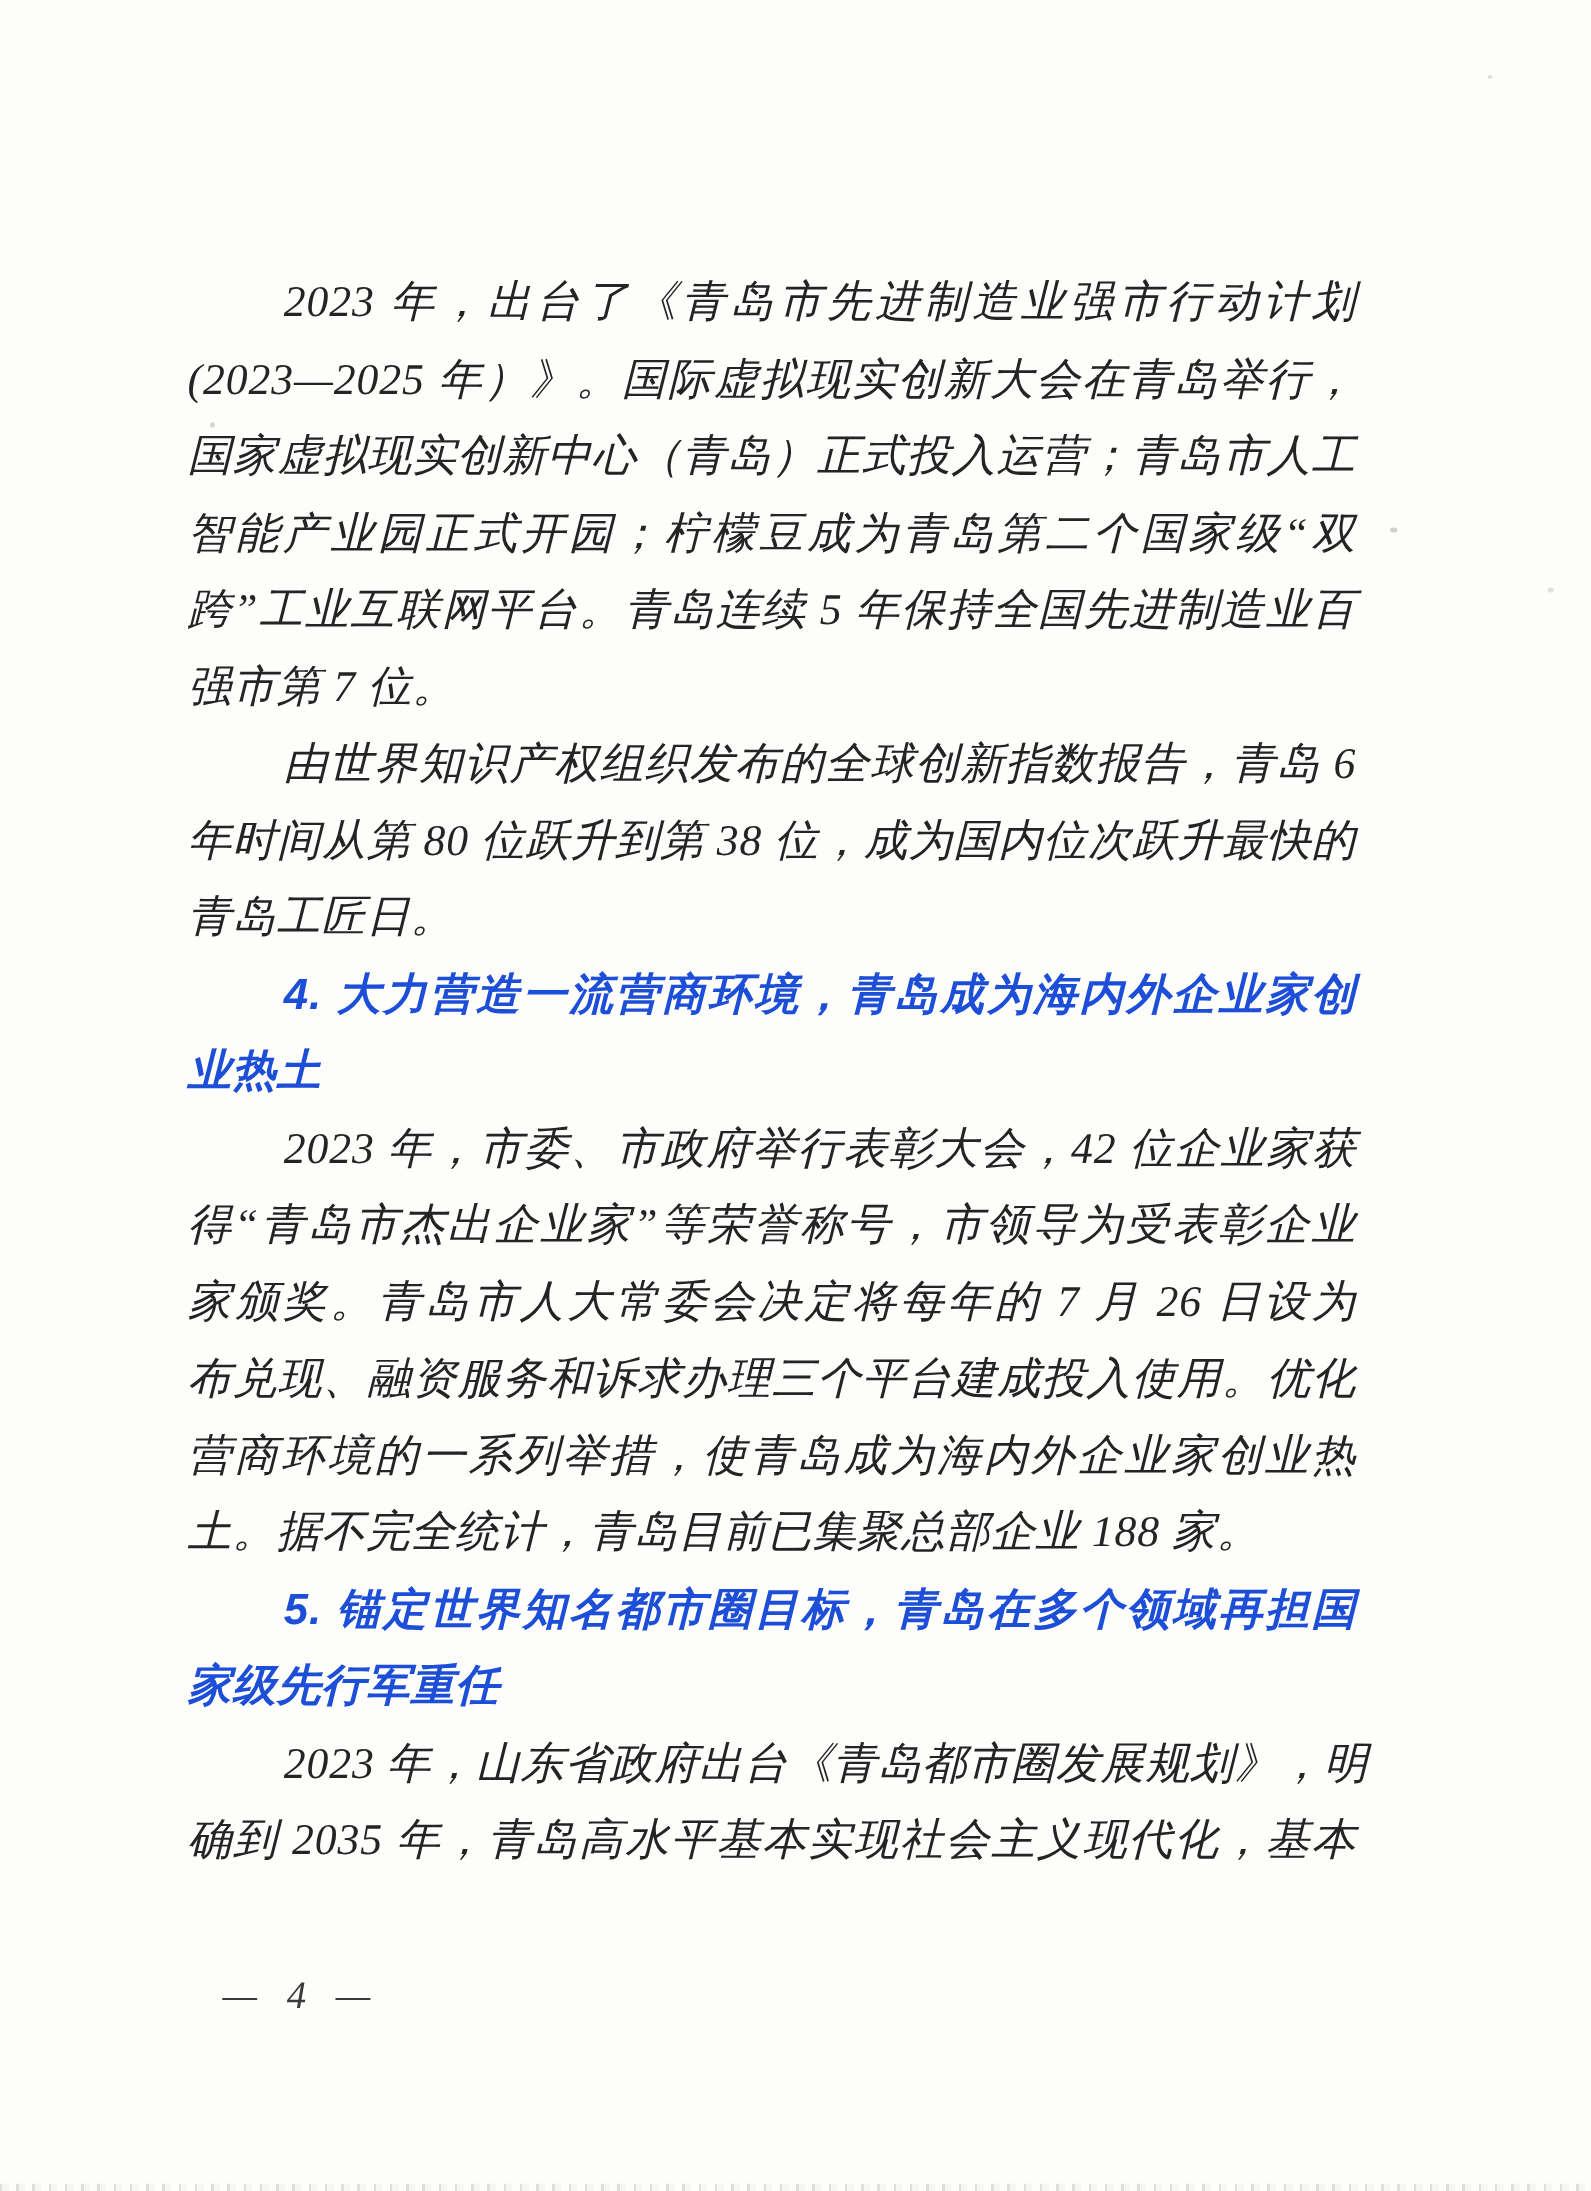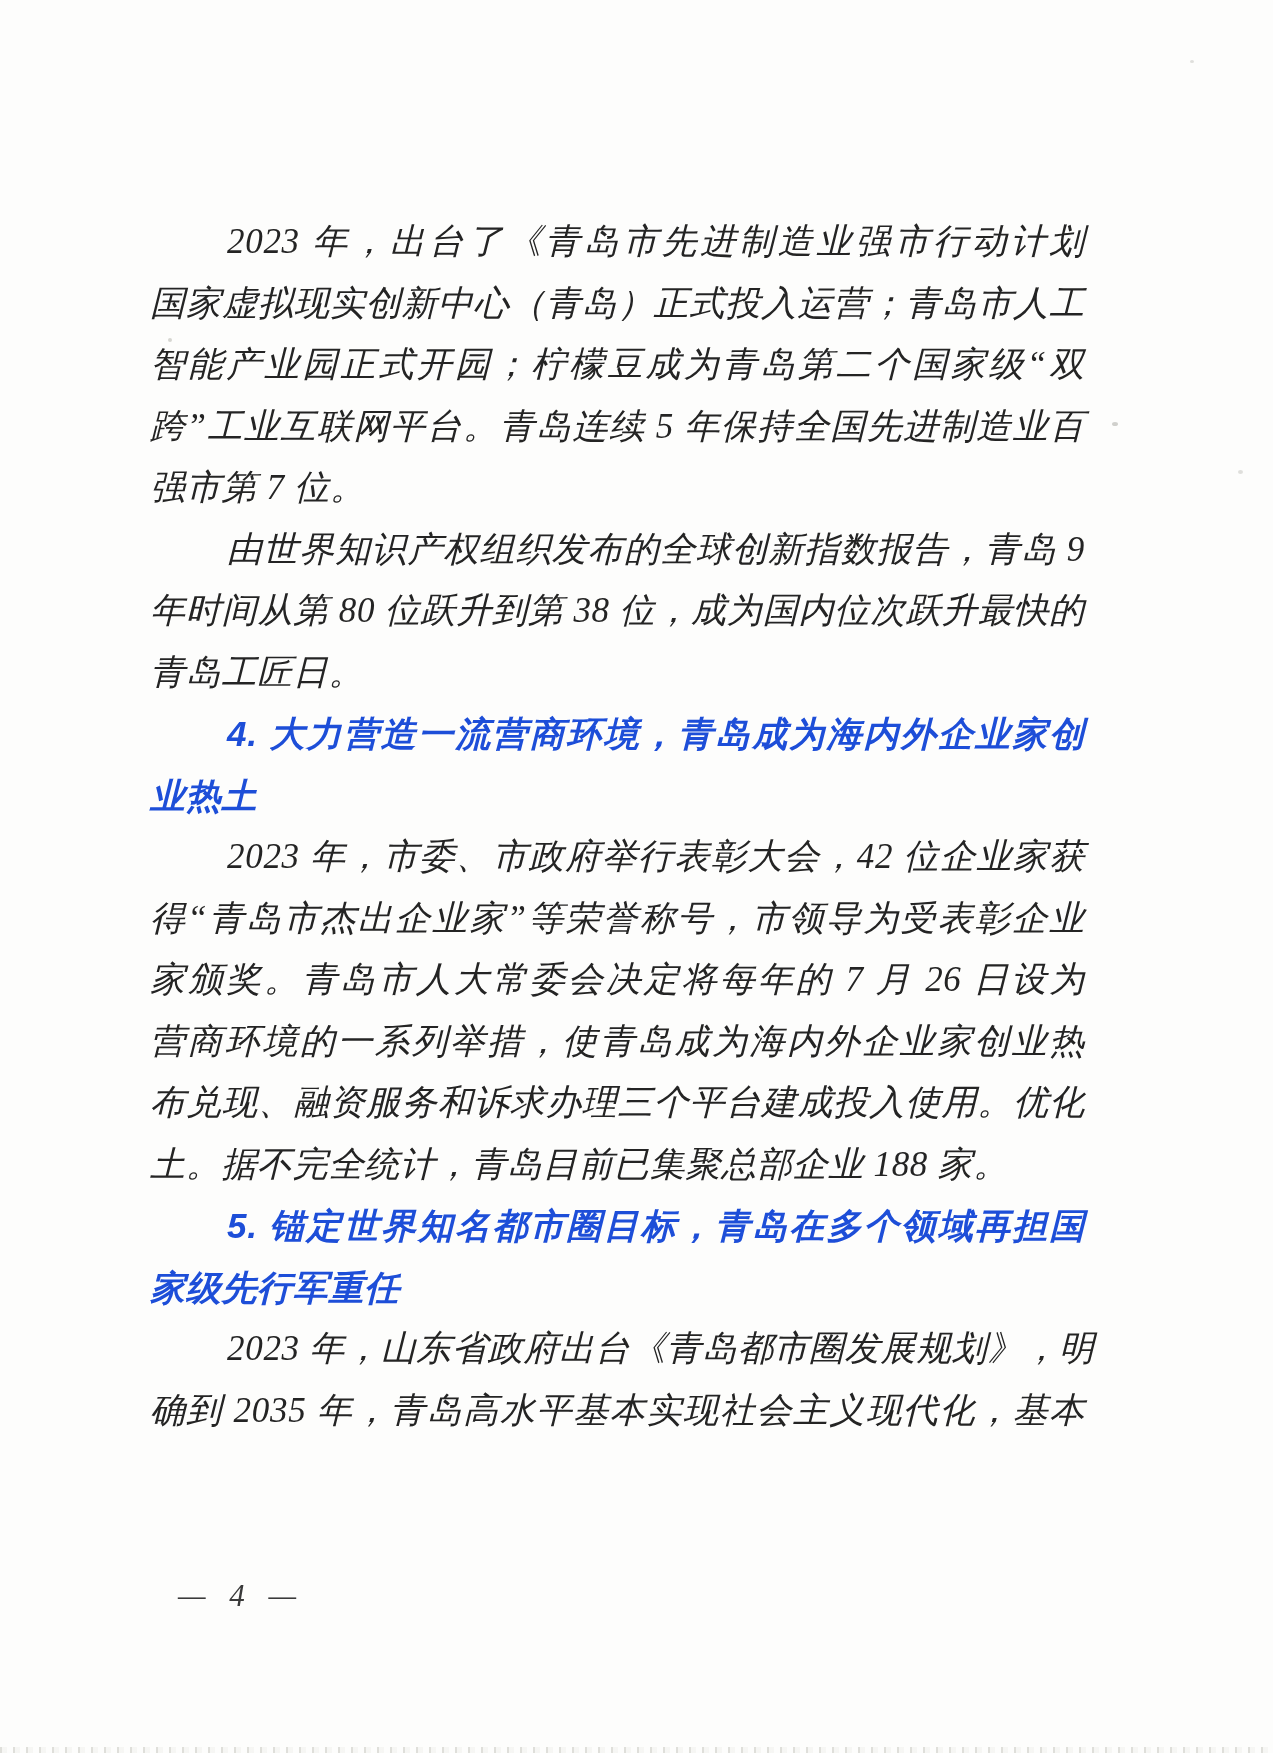--- a/index.html
+++ b/index.html
@@ -86,34 +86,35 @@
     );
     opacity: 0.6;
   }
 </style>
 </head>
 <body>
 
 <div class="page">
   <div class="text-block">
       <div class="line body indent">2023 年，出台了《青岛市先进制造业强市行动计划</div>
+      <div class="line body">(2023—2025 年）》。国际虚拟现实创新大会在青岛举行，</div>
       <div class="line body">国家虚拟现实创新中心（青岛）正式投入运营；青岛市人工</div>
       <div class="line body">智能产业园正式开园；柠檬豆成为青岛第二个国家级“双</div>
       <div class="line body">跨”工业互联网平台。青岛连续 5 年保持全国先进制造业百</div>
       <div class="line body last">强市第 7 位。</div>
-      <div class="line body indent">由世界知识产权组织发布的全球创新指数报告，青岛 9</div>
+      <div class="line body indent">由世界知识产权组织发布的全球创新指数报告，青岛 6</div>
       <div class="line body">年时间从第 80 位跃升到第 38 位，成为国内位次跃升最快的</div>
       <div class="line body last">青岛工匠日。</div>
       <div class="line heading indent">4. 大力营造一流营商环境，青岛成为海内外企业家创</div>
       <div class="line heading last">业热土</div>
       <div class="line body indent">2023 年，市委、市政府举行表彰大会，42 位企业家获</div>
       <div class="line body">得“青岛市杰出企业家”等荣誉称号，市领导为受表彰企业</div>
       <div class="line body">家颁奖。青岛市人大常委会决定将每年的 7 月 26 日设为</div>
+      <div class="line body">布兑现、融资服务和诉求办理三个平台建成投入使用。优化</div>
       <div class="line body">营商环境的一系列举措，使青岛成为海内外企业家创业热</div>
-      <div class="line body">布兑现、融资服务和诉求办理三个平台建成投入使用。优化</div>
       <div class="line body last">土。据不完全统计，青岛目前已集聚总部企业 188 家。</div>
       <div class="line heading indent">5. 锚定世界知名都市圈目标，青岛在多个领域再担国</div>
       <div class="line heading last">家级先行军重任</div>
       <div class="line body indent">2023 年，山东省政府出台《青岛都市圈发展规划》，明</div>
       <div class="line body">确到 2035 年，青岛高水平基本实现社会主义现代化，基本</div>
     </div>
   <div class="footer">— 4 —</div>
   <span class="speck s1"></span>
   <span class="speck s2"></span>
   <span class="speck s3"></span>

